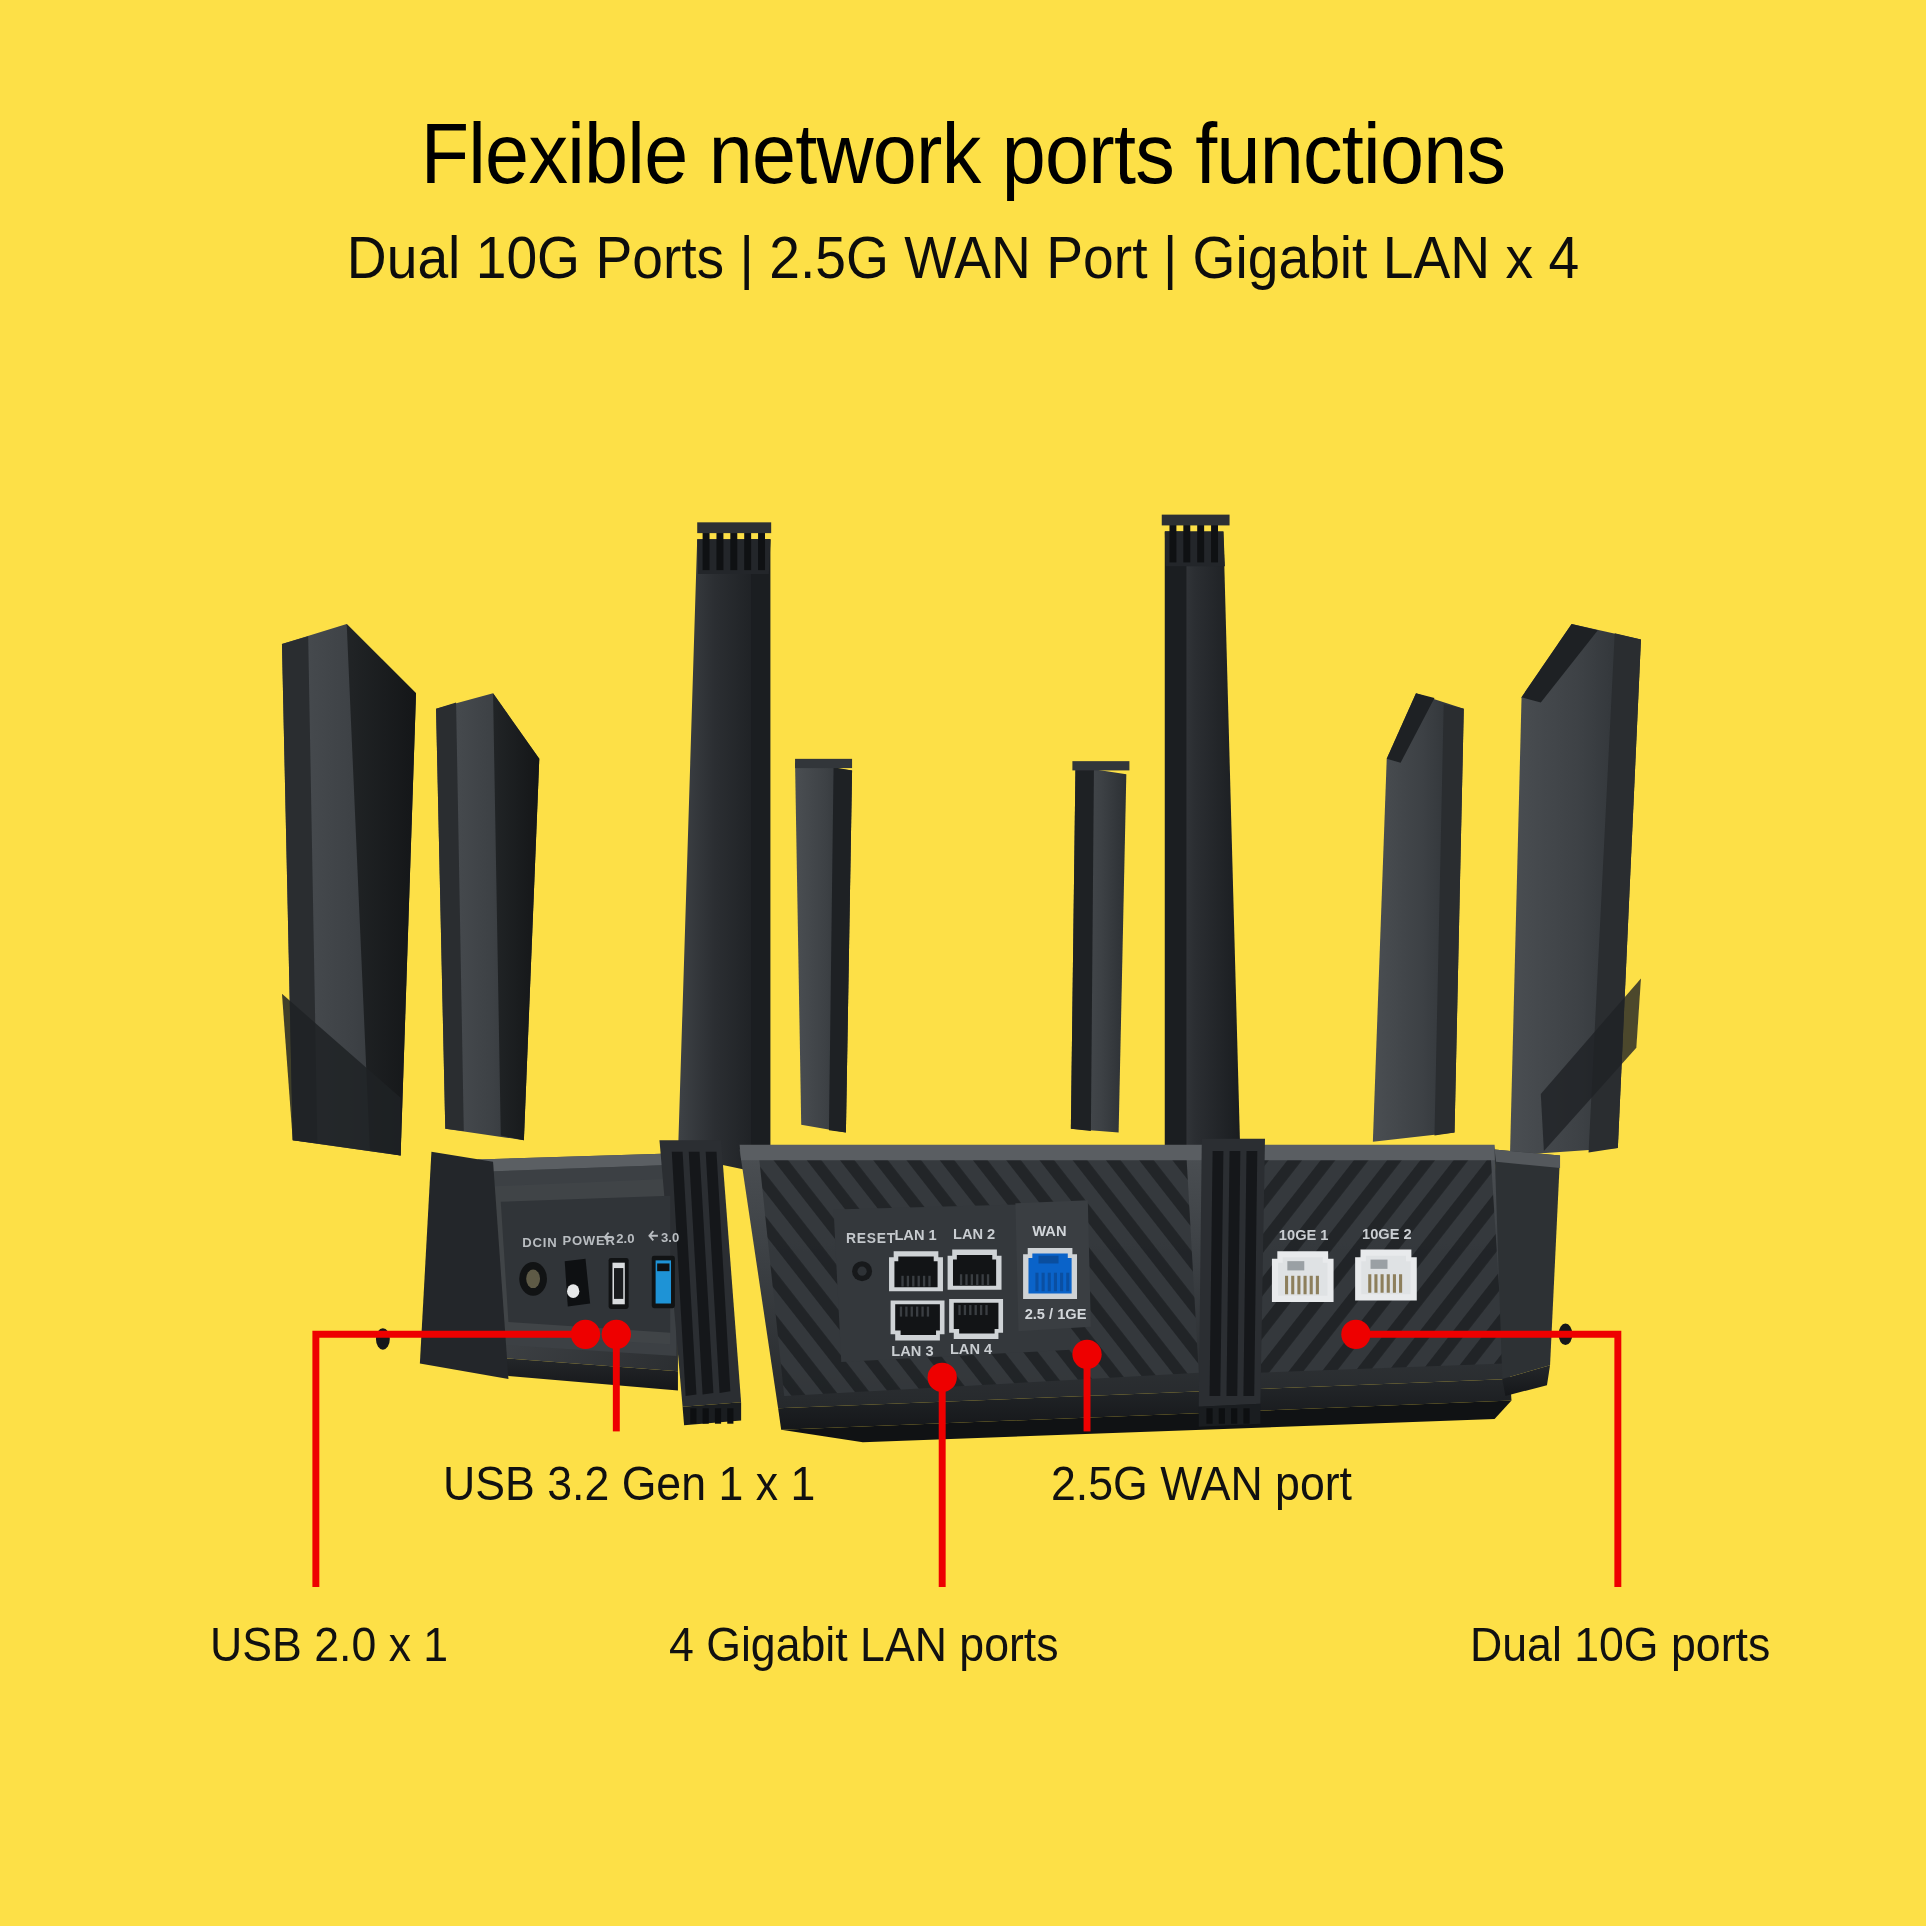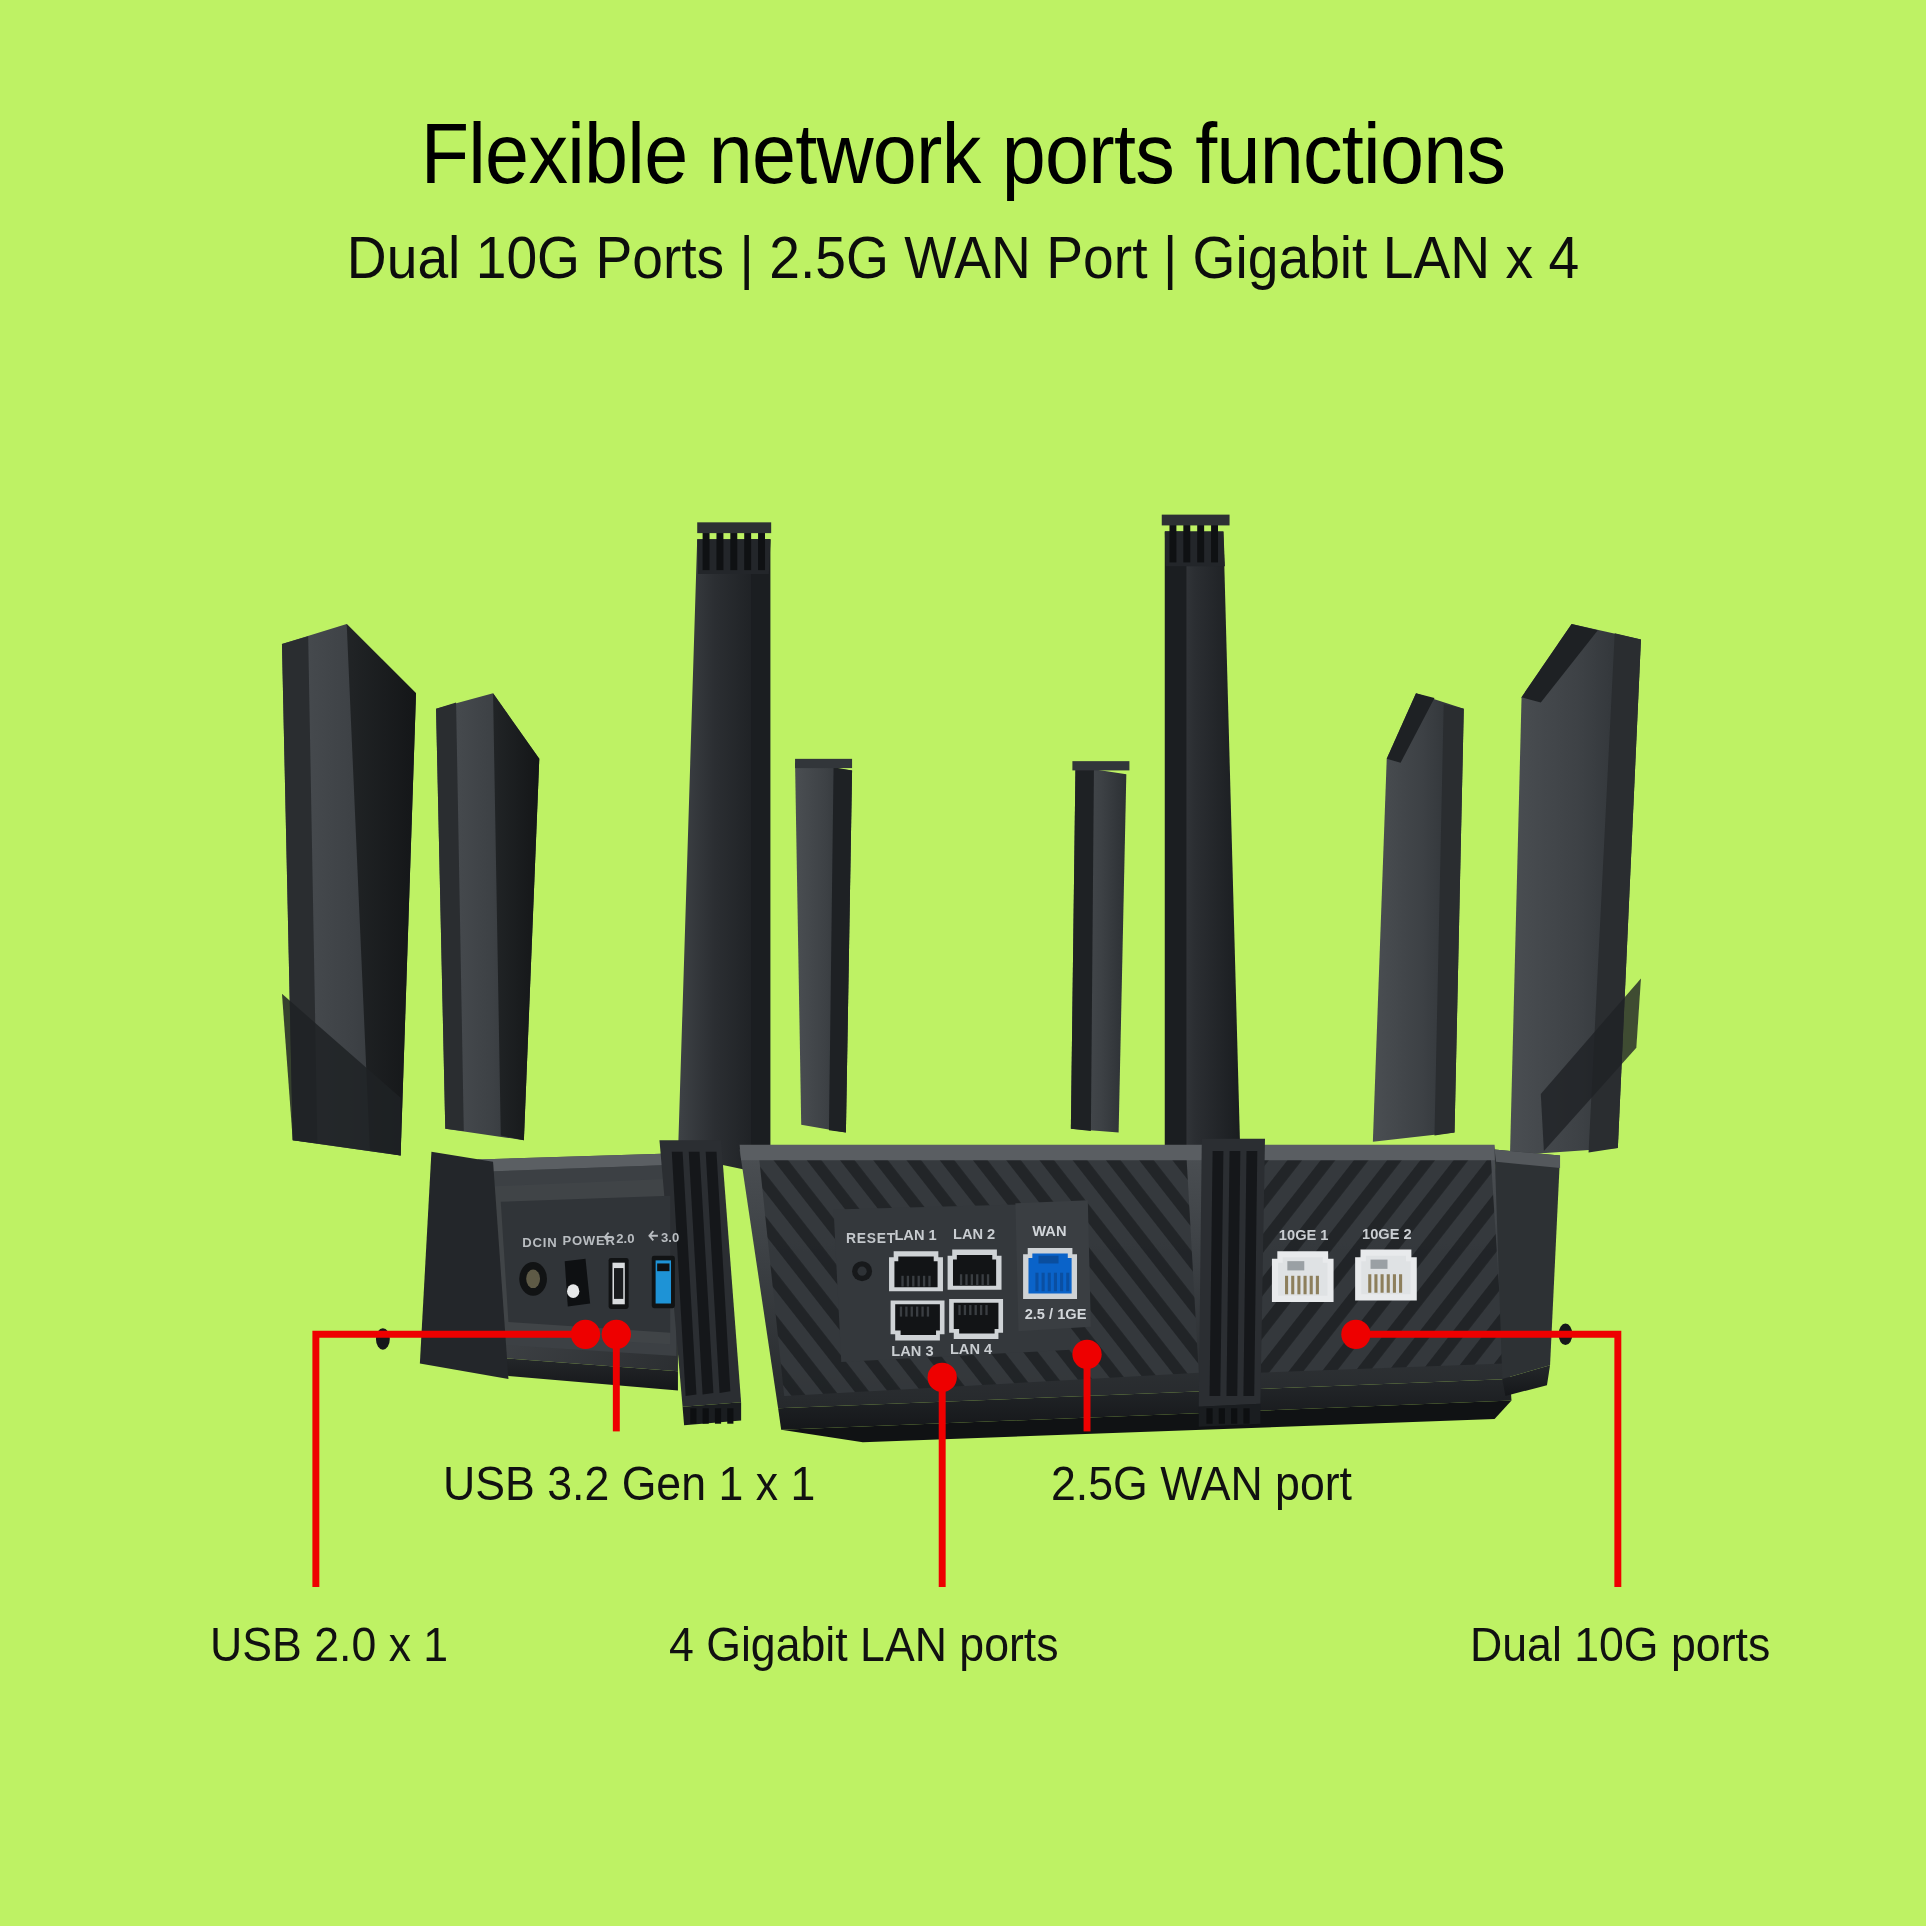--- a/index.html
+++ b/index.html
@@ -3,21 +3,21 @@
 <meta charset="utf-8">
 <style>
   html,body{margin:0;padding:0;background:#ffffff;}
   body{
     width:1926px;height:1926px;
     font-family:"Liberation Sans", sans-serif;
     color:#111;
     overflow:hidden;
     position:relative;
   }
-  #stage{position:absolute;inset:0;width:1926px;height:1926px;background:#bef264;}
+  #stage{position:absolute;inset:0;width:1926px;height:1926px;background:#fde047;}
 
   
   .heading-wrap{
     position:absolute;left:0;top:108px;width:1926px;text-align:center;
     pointer-events:none;
   }
   .title{
     font-size:86px;line-height:1.06;font-weight:400;letter-spacing:-0.8px;
     color:#000;transform:scaleX(.92);transform-origin:center;
   }

